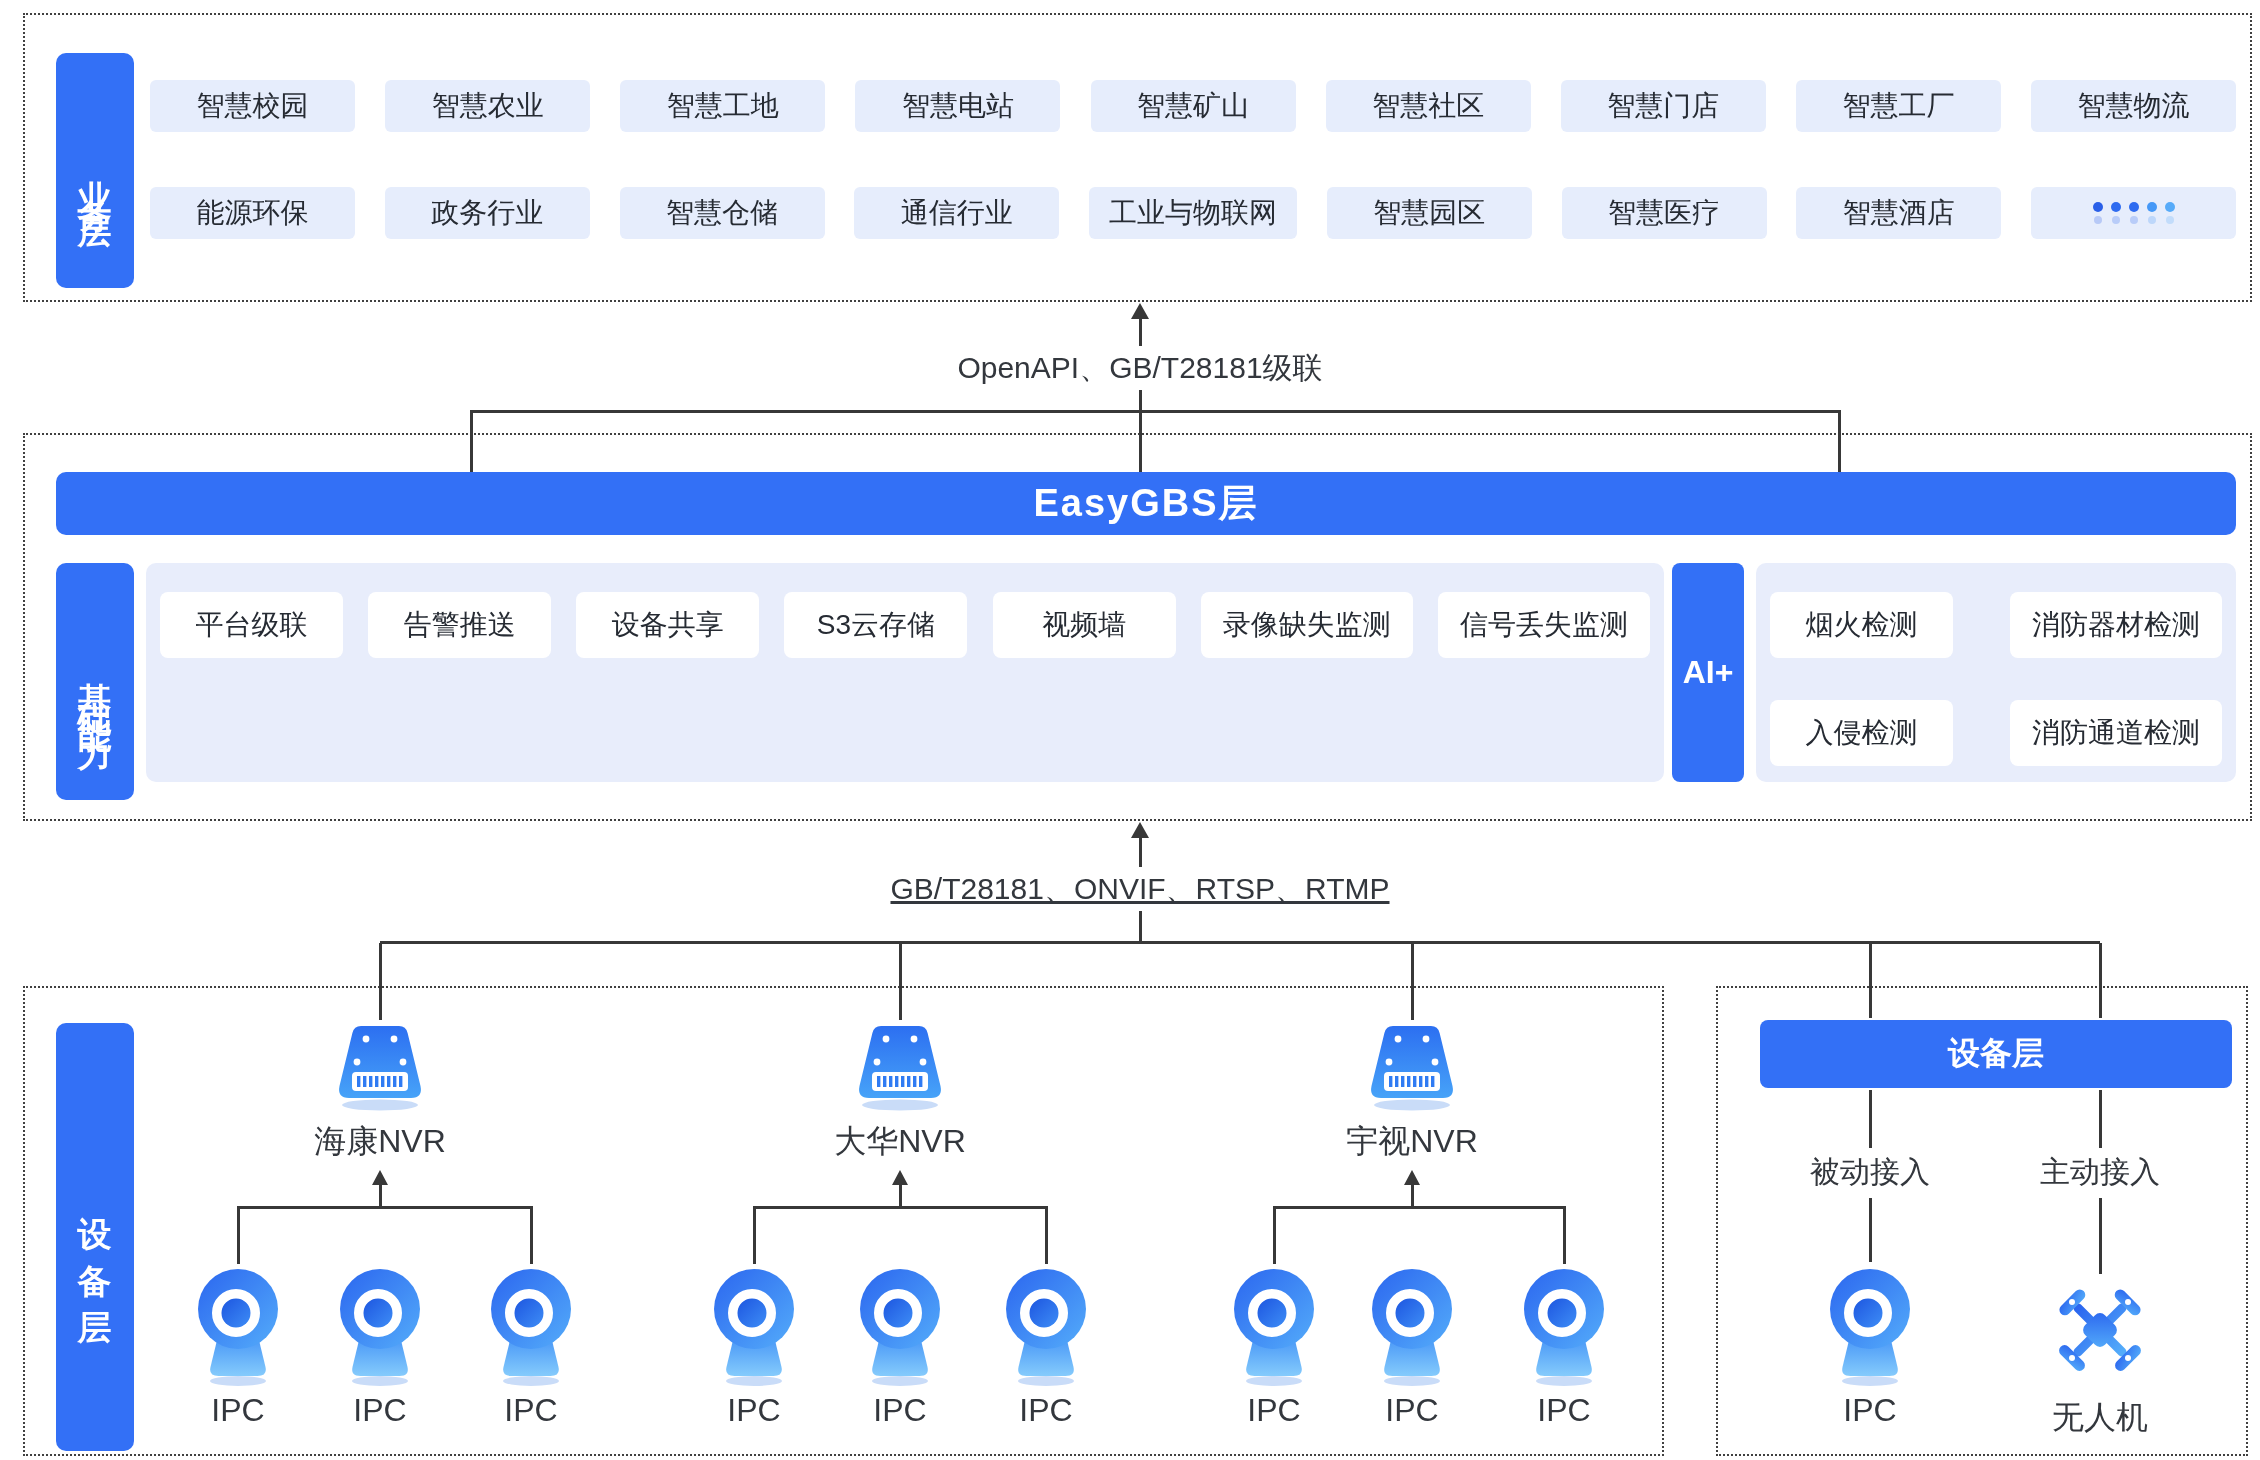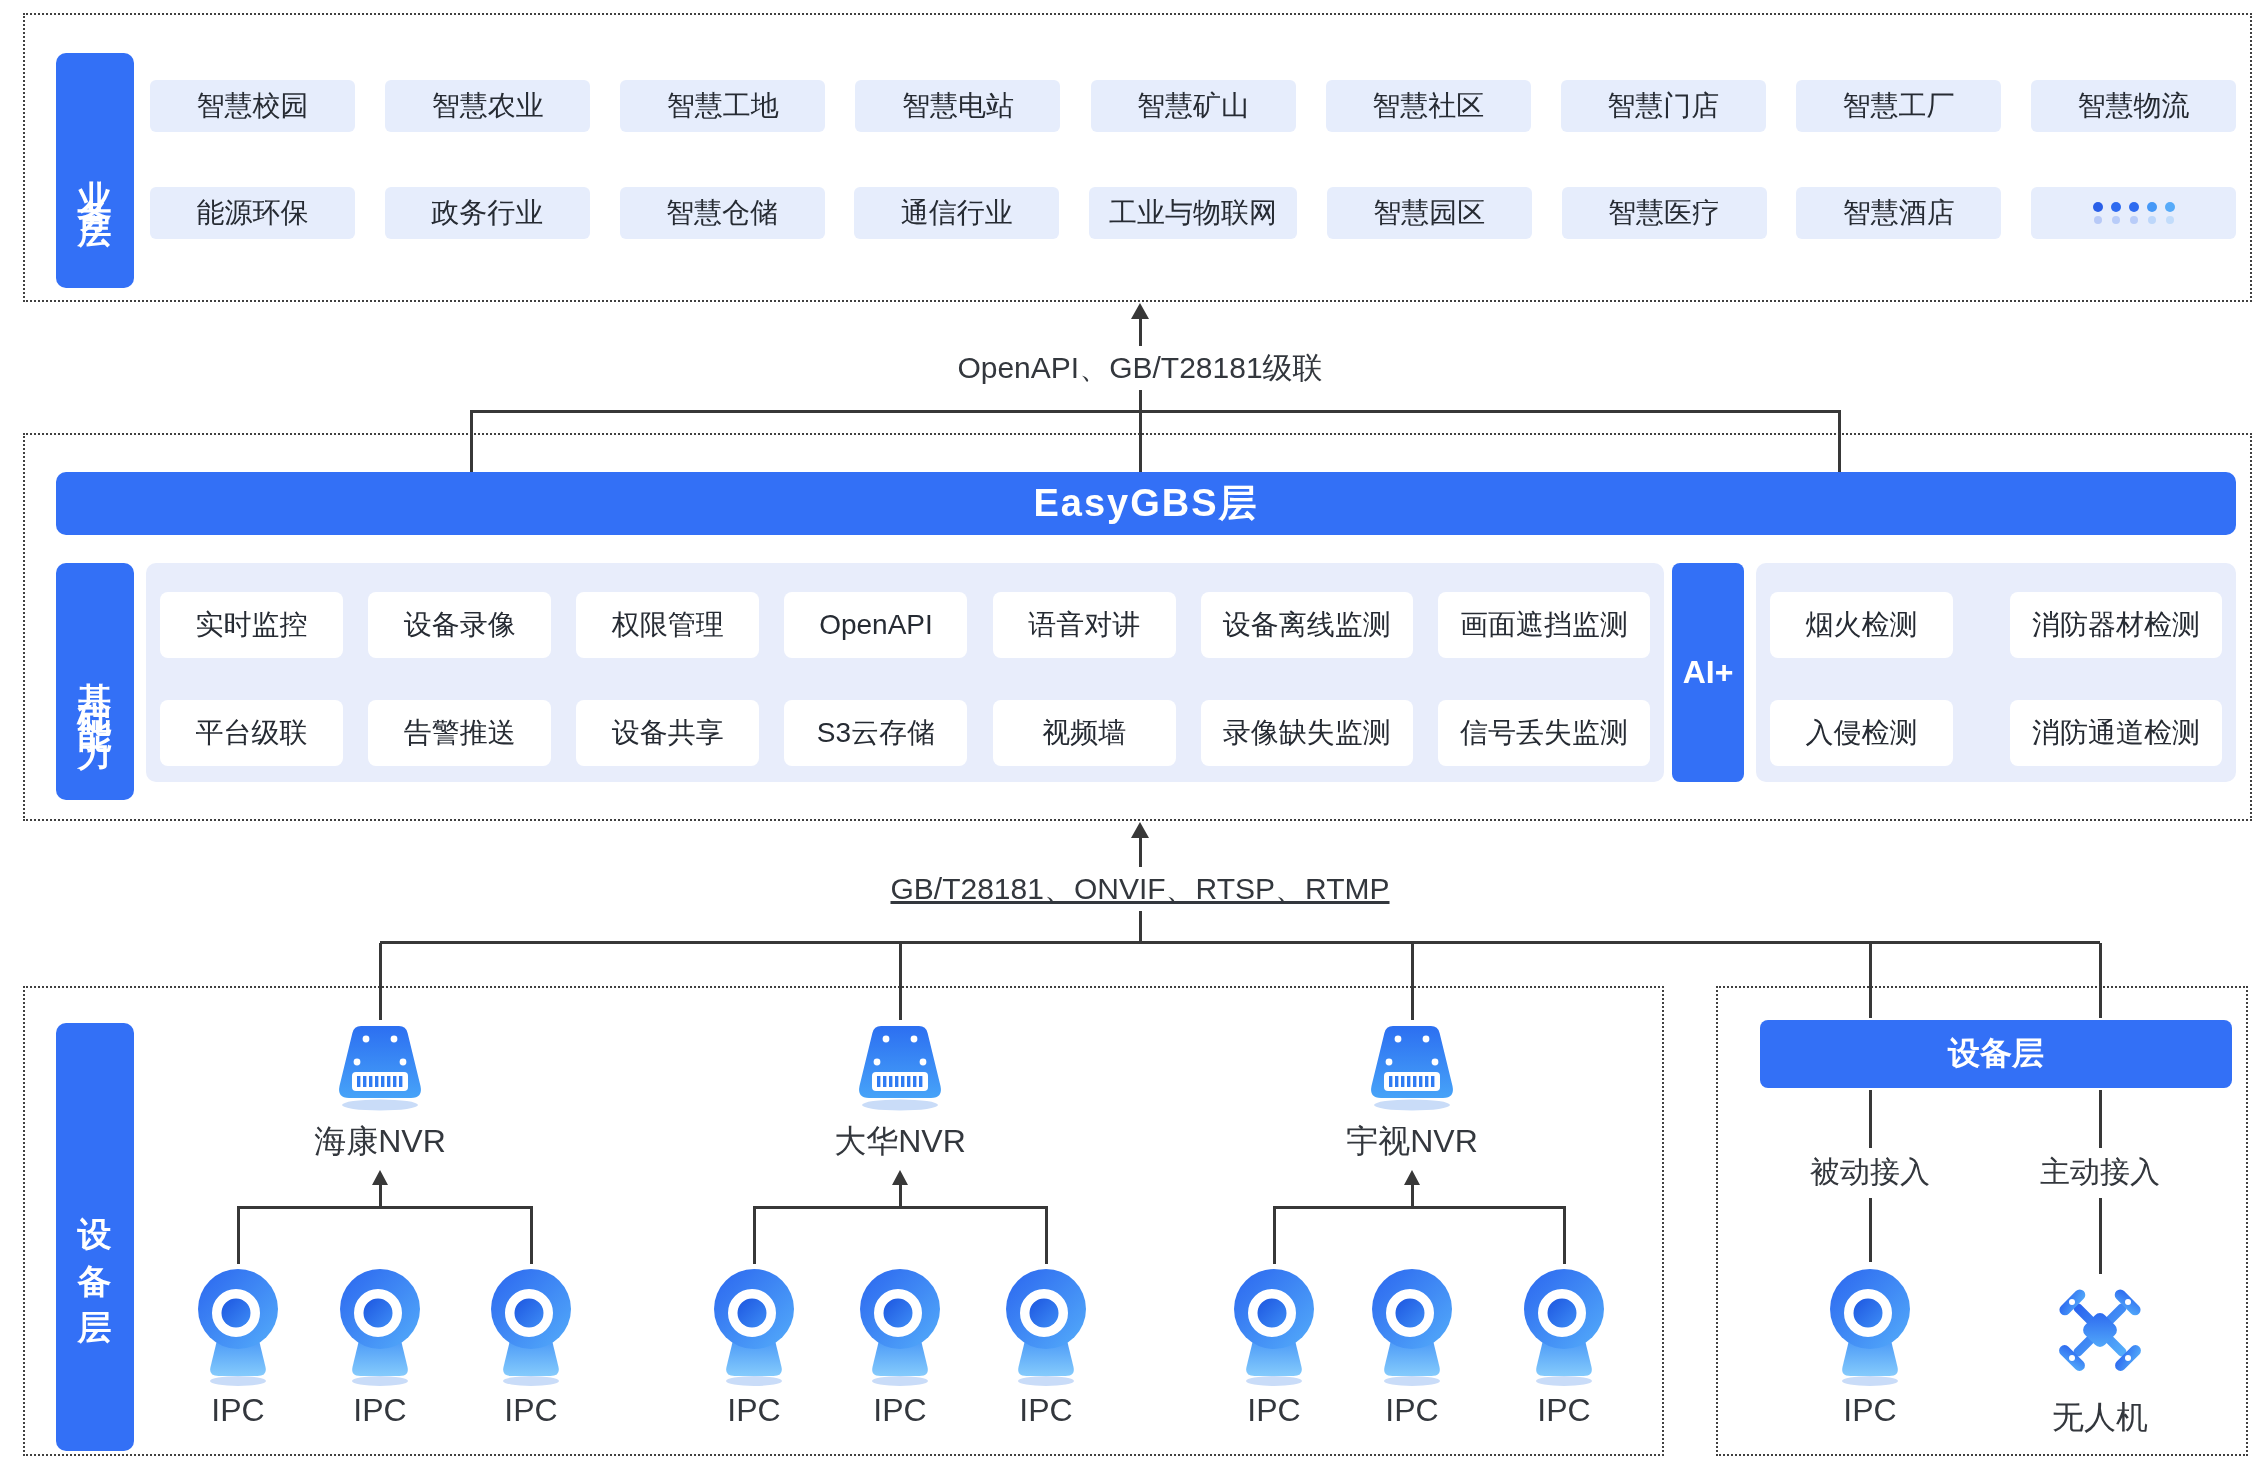--- a/index.html
+++ b/index.html
@@ -155,29 +155,20 @@
   <div class="vline" style="left:469.5px;top:410px;height:62px;"></div>
   <div class="vline" style="left:1837.5px;top:410px;height:62px;"></div>
   <div class="conn-label" style="left:1140px;top:346px;">OpenAPI、GB/T28181级联</div>
 
   <div class="box" style="left:23px;top:433px;width:2225px;height:384px;"></div>
   <div class="bluebar" style="left:56px;top:472px;width:2180px;height:63px;font-size:38px;letter-spacing:2px;z-index:2;">EasyGBS层</div>
   <div class="vlabel ls-top" style="left:56px;top:563px;width:78px;height:219px;">基础能力</div>
 
   <div class="panel" style="left:146px;top:563px;width:1518px;height:219px;">
     <div class="chip-row">
-      <div class="chip">实时监控</div>
-      <div class="chip">设备录像</div>
-      <div class="chip">权限管理</div>
-      <div class="chip">OpenAPI</div>
-      <div class="chip">语音对讲</div>
-      <div class="chip">设备离线监测</div>
-      <div class="chip">画面遮挡监测</div>
-    </div>
-    <div class="chip-row">
       <div class="chip">平台级联</div>
       <div class="chip">告警推送</div>
       <div class="chip">设备共享</div>
       <div class="chip">S3云存储</div>
       <div class="chip">视频墙</div>
       <div class="chip">录像缺失监测</div>
       <div class="chip">信号丢失监测</div>
     </div>
   </div>
 

